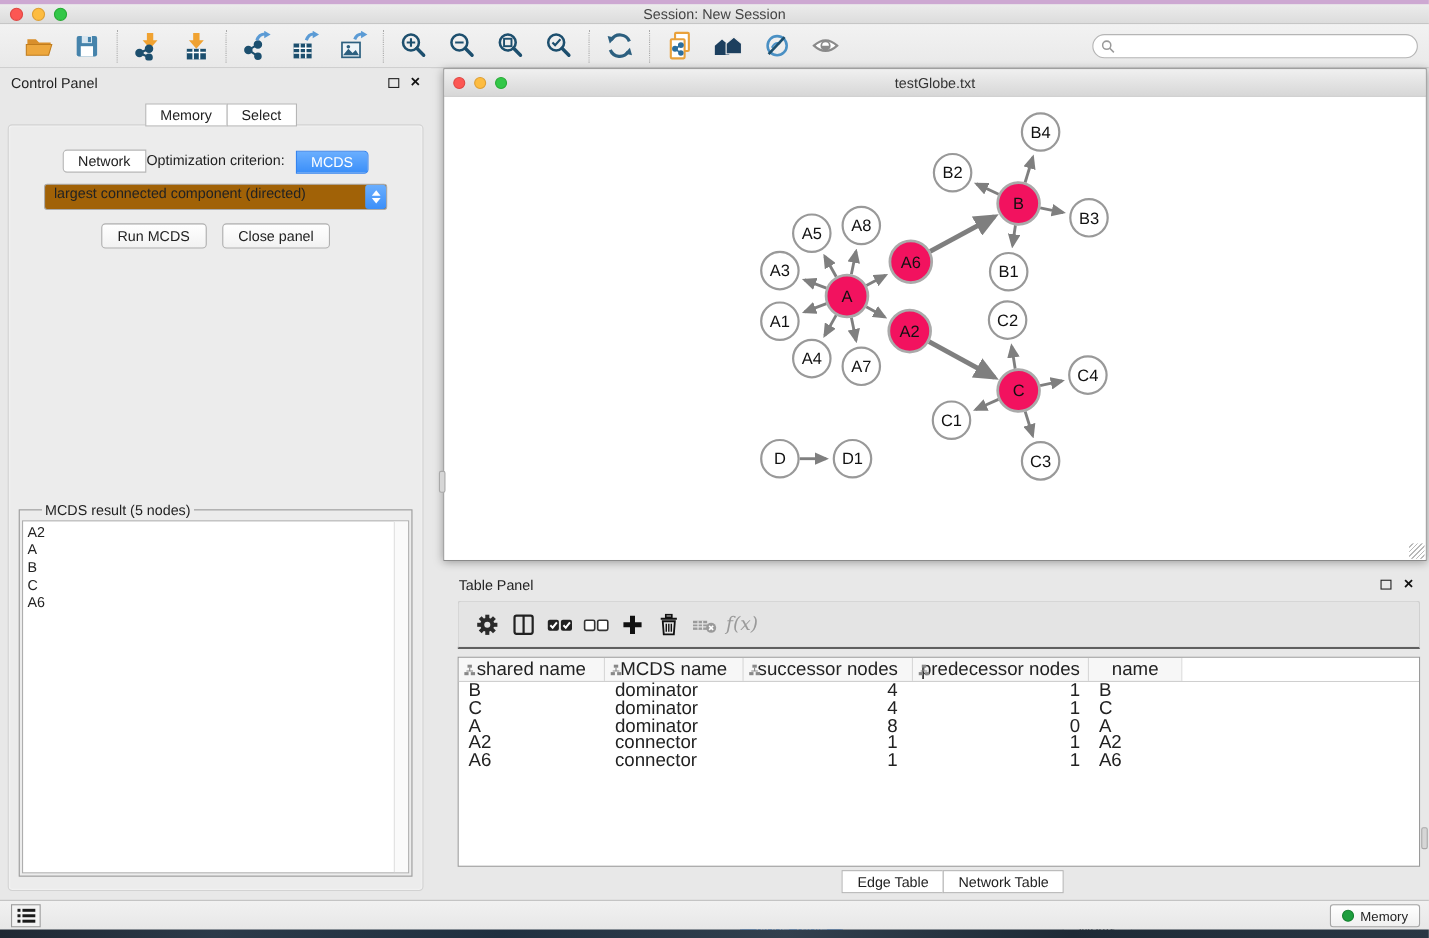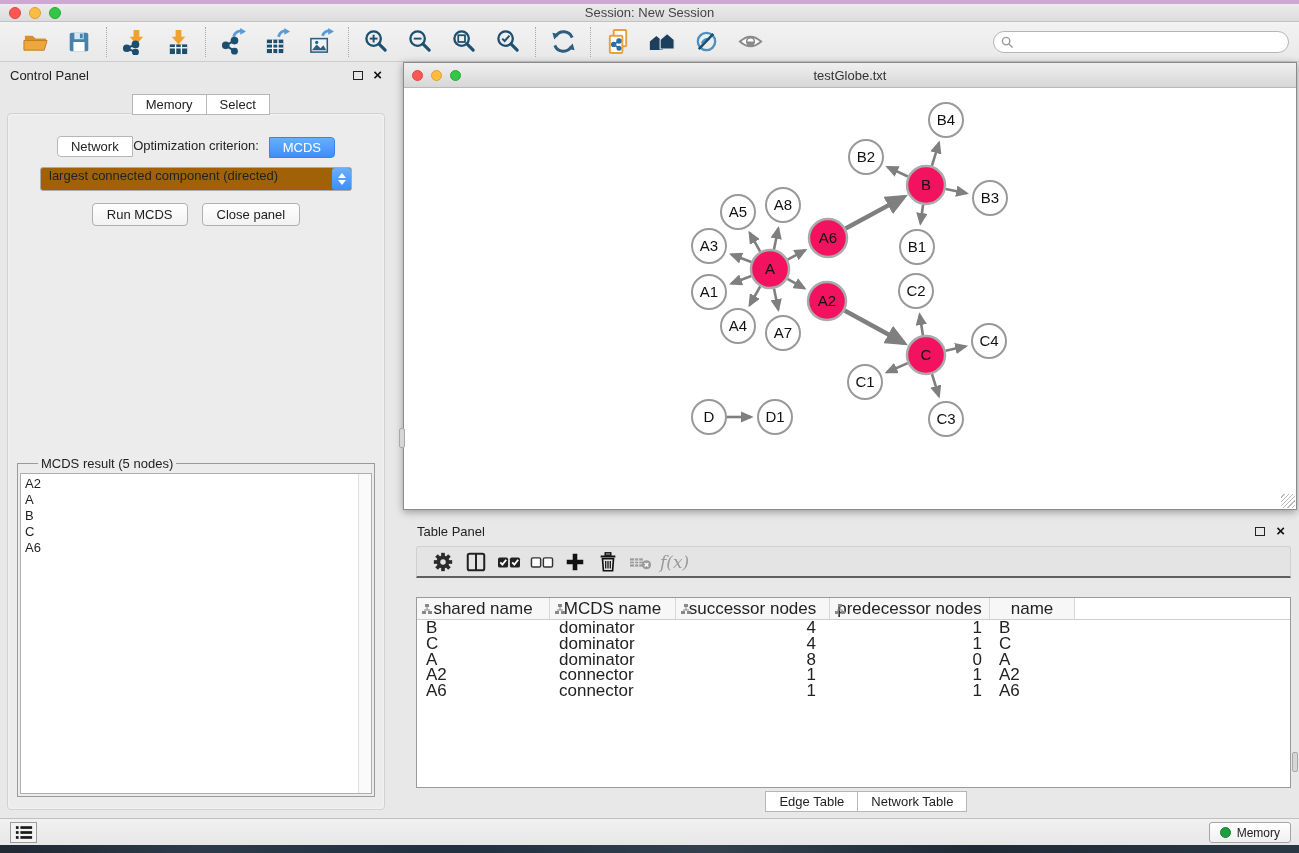--- a/index.html
+++ b/index.html
@@ -76,21 +76,21 @@
   .net-title { position:absolute; left:0; right:0; text-align:center; font-size:13px; color:#333; }
   .net-canvas { position:relative; width:892px; height:421px; background:#fff; }
   .resize-grip { position:absolute; right:1px; bottom:1px; width:14px; height:14px;
     background:repeating-linear-gradient(135deg, transparent 0 2px, #b9b9b9 2px 3px); }
   .edge-grip { position:absolute; width:6px; height:20px; background:#d6d6d6; border:1px solid #a9a9a9; border-radius:2px; }
 
   
   .table-panel { position:absolute; left:403px; top:518px; width:896px; height:300px; }
   .tp-head { height:26px; display:flex; align-items:center; padding:0 14px 0 14px; }
   .tp-head .ph-title { font-size:13px; }
-  .tp-toolbar { margin:2px 8px 0 13px; height:32px; background:#e4e4e4; border:1px solid #d0d0d0; border-bottom:2px solid #5f5f5f;
+  .tp-toolbar { margin:2px 8px 0 13px; height:44px; background:#e4e4e4; border:1px solid #d0d0d0; border-bottom:2px solid #5f5f5f;
     border-radius:3px 3px 0 0; display:flex; align-items:center; gap:5px; padding:0 12px; }
   .fx { font-family:"DejaVu Serif", serif; font-style:italic; font-size:17px; color:#9a9a9a; }
 
   .ntable { position:absolute; left:13px; right:8px; top:79px; height:191px; background:#fff; border:1px solid #9a9a9a;
     font-size:17px; overflow:hidden; }
   .thead { display:flex; height:22px; background:#f7f7f7; border-bottom:1px solid #cfcfcf; }
   .th { position:relative; display:flex; align-items:center; justify-content:center; border-right:1px solid #d8d8d8; color:#222; }
   .th .tree-ic { position:absolute; left:5px; top:6px; }
   .th.c0{width:133px}.th.c1{width:126px}.th.c2{width:154px}.th.c3{width:160px}.th.c4{width:85px}
   .th.filler { flex:1; border-right:none; background:#fff; }

